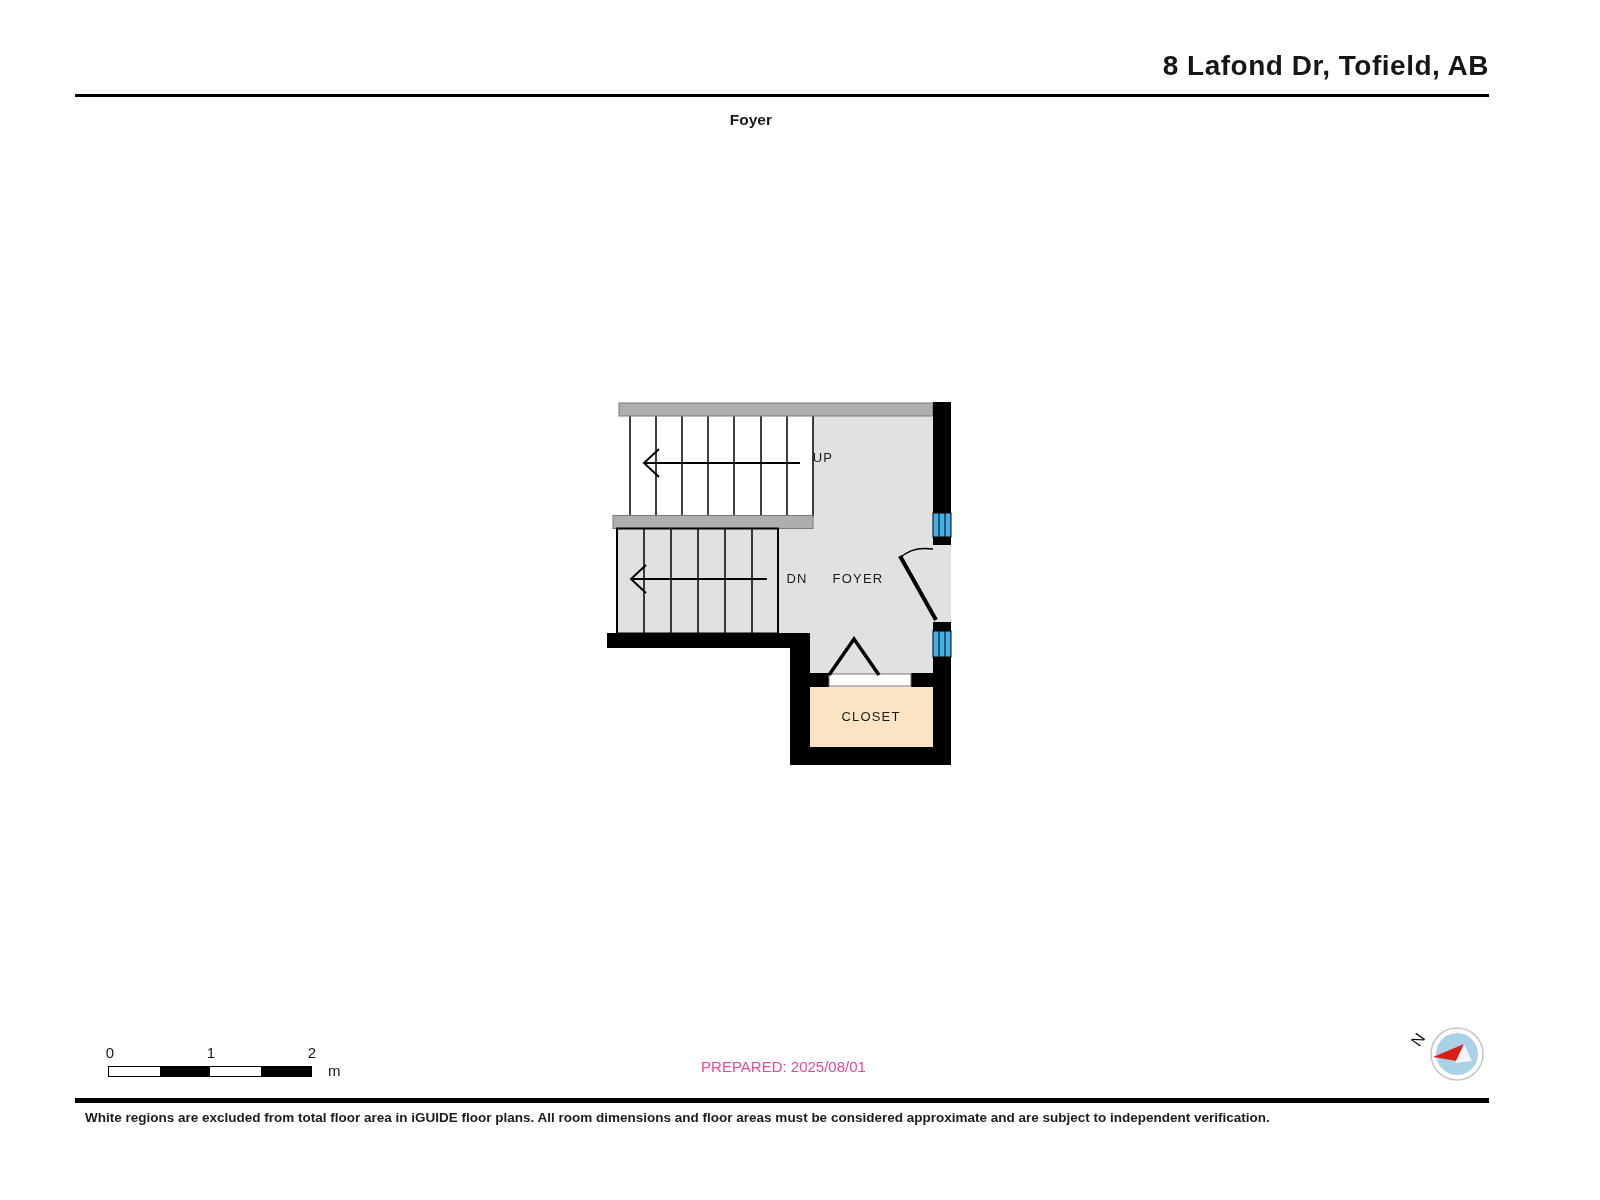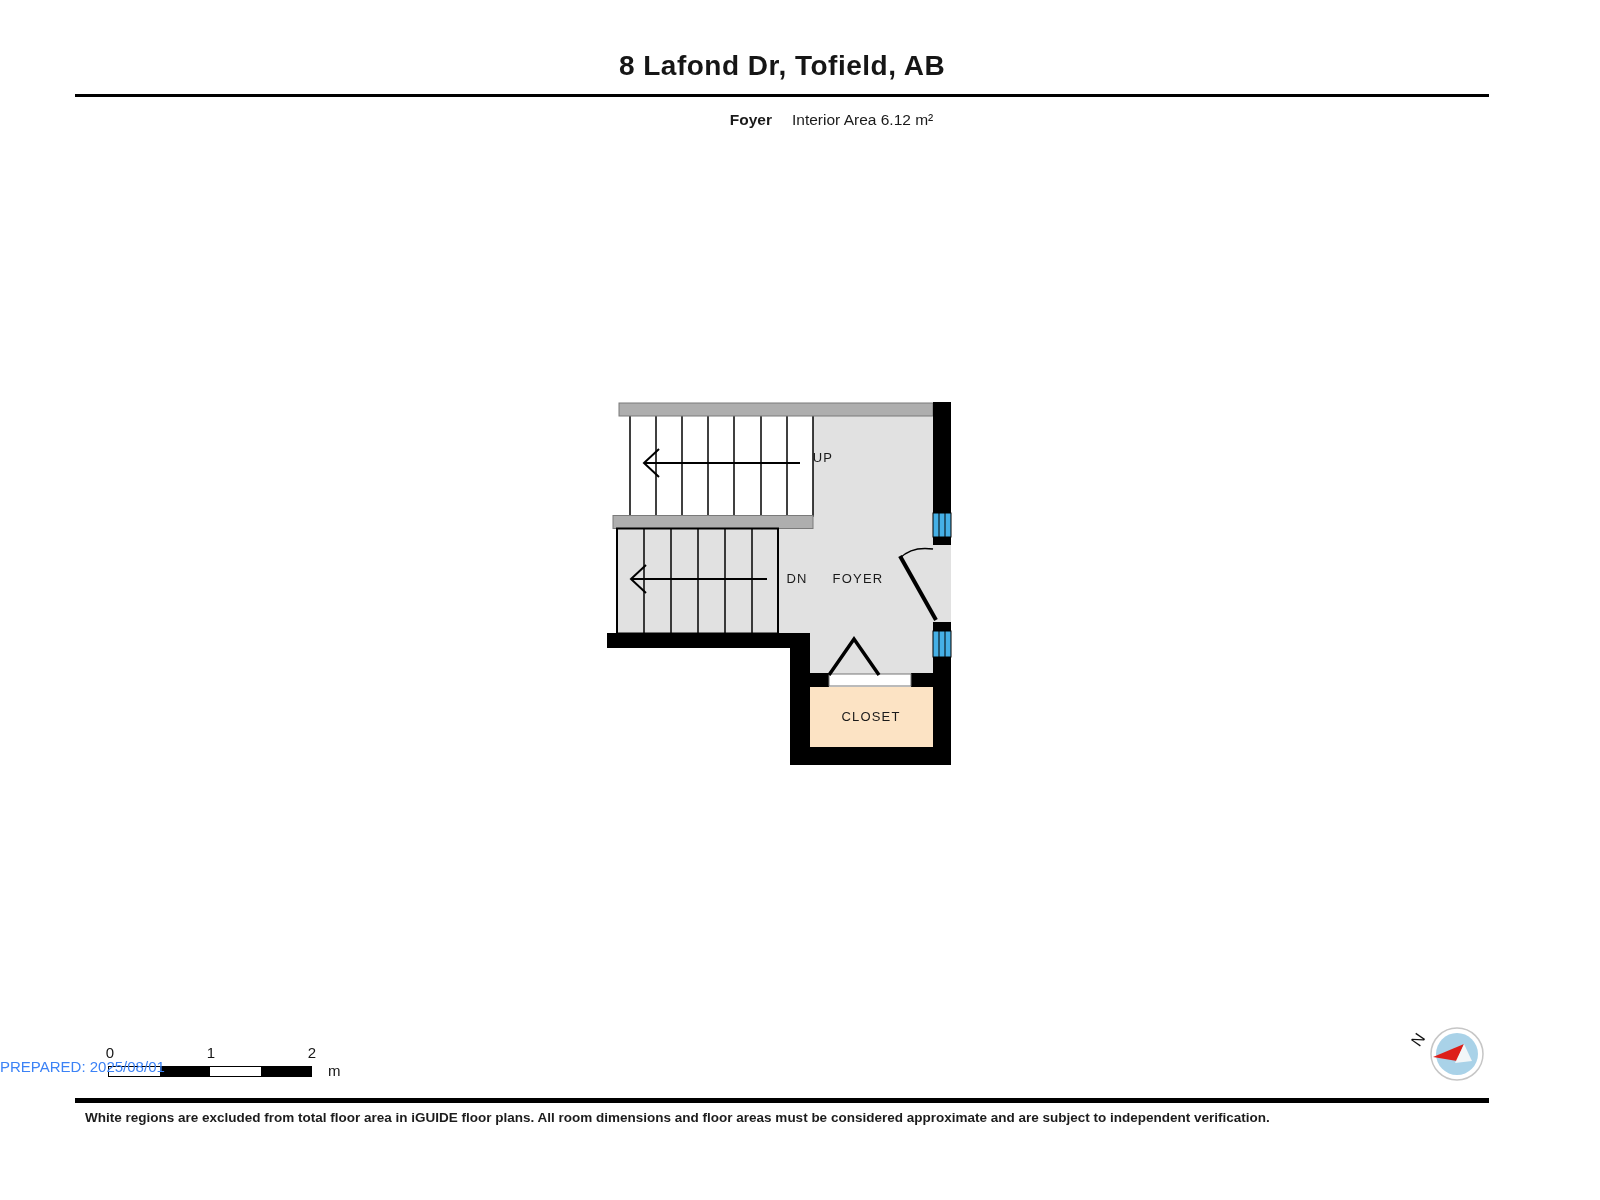--- a/index.html
+++ b/index.html
@@ -3,54 +3,53 @@
 <meta charset="utf-8">
 <style>
   html,body{margin:0;padding:0;background:#fff;}
   body{
     width:1600px;height:1200px;position:relative;overflow:hidden;
     font-family:"Liberation Sans", sans-serif;color:#111;
   }
   .abs{position:absolute;}
   
   .title{
-    left:75px;top:50px;width:1414px;text-align:center;
+    left:75px;top:50px;width:1414px;text-align:right;
     font-size:28px;font-weight:bold;letter-spacing:.5px;color:#161616;
   }
   .rule{left:75px;width:1414px;background:#000;}
   .rule-top{top:94px;height:3px;}
   .rule-bottom{top:1098px;height:5px;}
   .subhead{left:75px;top:107px;width:1414px;display:flex;font-size:15.5px;line-height:25px;}
   .subhead-left{width:50%;text-align:right;font-weight:bold;padding-right:10px;box-sizing:border-box;color:#1a1a1a;}
   .subhead-right{width:50%;padding-left:10px;box-sizing:border-box;color:#1a1a1a;}
   
   .plan-svg{left:560px;top:380px;}
   .plan-svg text{font-family:"Liberation Sans", sans-serif;font-size:13px;letter-spacing:1.2px;fill:#1a1a1a;}
   
   .scale{left:108px;top:1044px;width:260px;height:44px;font-size:15px;color:#161616;}
   .scale .tick{position:absolute;top:0;transform:translateX(-50%);}
   .scale-bar{position:absolute;top:22px;left:0;width:202px;height:9px;border:1px solid #000;display:flex;}
   .scale-bar .seg{flex:1 1 0;}
   .seg.w{background:#fff;}
   .seg.b{background:#000;}
   .scale .unit{position:absolute;left:220px;top:18px;}
-  .prepared{left:0;top:1058px;width:1567px;text-align:left;font-size:15px;color:#3b82f6;}
+  .prepared{left:0;top:1058px;width:1567px;text-align:center;font-size:15px;color:#ec4899;}
   .compass{left:1398px;top:1008px;}
   .compass text{font-family:"Liberation Sans", sans-serif;font-size:16px;fill:#111;}
   .disclaimer{left:85px;top:1110px;width:1460px;font-size:13.5px;color:#1c1c1c;font-weight:bold;}
 </style>
 </head>
 <body>
 
 <div class="abs title">8 Lafond Dr, Tofield, AB</div>
 <div class="abs rule rule-top"></div>
 <div class="abs subhead">
   <div class="subhead-left">Foyer</div>
   <div class="subhead-right">
-    <div>Interior Area 6.12 m²</div>
   </div>
 </div>
 
 <svg class="abs plan-svg" width="440" height="410" viewBox="560 380 440 410" xmlns="http://www.w3.org/2000/svg">
 
   <g>
     <rect x="813" y="405" width="120" height="123" fill="#e1e1e1"></rect>
     <rect x="617" y="528" width="316" height="107" fill="#e1e1e1"></rect>
     <rect x="810" y="635" width="123" height="42" fill="#e1e1e1"></rect>
     <rect x="933" y="545" width="18" height="77" fill="#e1e1e1"></rect>

